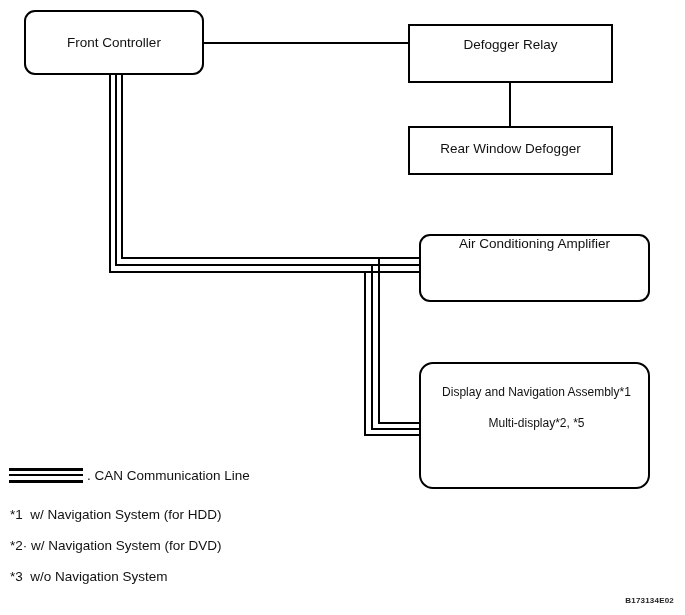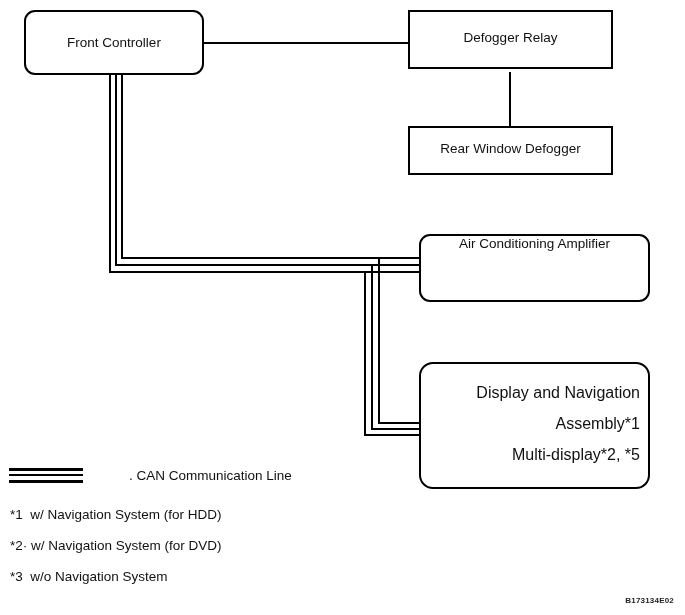--- a/index.html
+++ b/index.html
@@ -28,21 +28,21 @@
     white-space:pre;
     color:#111111;
   }
   .figure-code{
     position:absolute;
     font-size:8px;
     font-weight:bold;
     letter-spacing:0.2px;
     color:#222222;
   }
-  .multiline{text-align:right;padding:13px 8px 0 12px;line-height:31px;font-size:16px;}
+  .multiline{text-align:center;padding:13px 8px 0 12px;line-height:31px;font-size:12px;}
 </style>
 </head>
 <body>
 
 <div class="canvas">
 
   <div class="ln" style="left:203px;top:42px;width:206px;height:1.6px;"></div>
 
   <div class="ln" style="left:509px;top:72px;width:1.6px;height:55px;"></div>
 
@@ -59,21 +59,21 @@
   <div class="ln" style="left:378px;top:257px;width:2px;height:167px;"></div>
 
   <div class="ln" style="left:378px;top:422px;width:42px;height:2px;"></div>
   <div class="ln" style="left:371px;top:428px;width:49px;height:2px;"></div>
   <div class="ln" style="left:364px;top:434px;width:56px;height:2px;"></div>
 
   <div class="node rounded" style="left:24px;top:10px;width:180px;height:65px;padding-top:23px;">
     <span>Front Controller</span>
   </div>
 
-  <div class="node" style="left:408px;top:10px;width:205px;height:59px;padding-top:18px;">
+  <div class="node" style="left:408px;top:24px;width:205px;height:59px;padding-top:11px;">
     <span>Defogger Relay</span>
   </div>
 
   <div class="node" style="left:408px;top:126px;width:205px;height:49px;padding-top:13px;">
     <span>Rear Window Defogger</span>
   </div>
 
   <div class="node rounded" style="left:419px;top:234px;width:231px;height:68px;">
     <span>Air Conditioning Amplifier</span>
   </div>
@@ -81,21 +81,21 @@
   <div class="node rounded multiline" style="left:419px;top:362px;width:231px;height:127px;border-radius:14px;">
     <div>Display and Navigation Assembly*1</div>
     <div>Multi-display*2, *5</div>
   </div>
 
   <div>
     <div class="ln" style="left:9px;top:468px;width:74px;height:2.6px;"></div>
     <div class="ln" style="left:9px;top:474px;width:74px;height:2px;"></div>
     <div class="ln" style="left:9px;top:480px;width:74px;height:2.6px;"></div>
   </div>
-  <div class="legend-label" style="left:87px;top:468px;margin-left:42px;">. CAN Communication Line</div>
+  <div class="legend-label" style="left:87px;top:468px;">. CAN Communication Line</div>
 
   <div class="footnote" style="left:10px;top:507px;">*1  w/ Navigation System (for HDD)</div>
   <div class="footnote" style="left:10px;top:538px;">*2· w/ Navigation System (for DVD)</div>
   <div class="footnote" style="left:10px;top:569px;">*3  w/o Navigation System</div>
 
   <div class="figure-code" style="right:11px;top:596px;">B173134E02</div>
 
 </div>
 
 </body></html>

